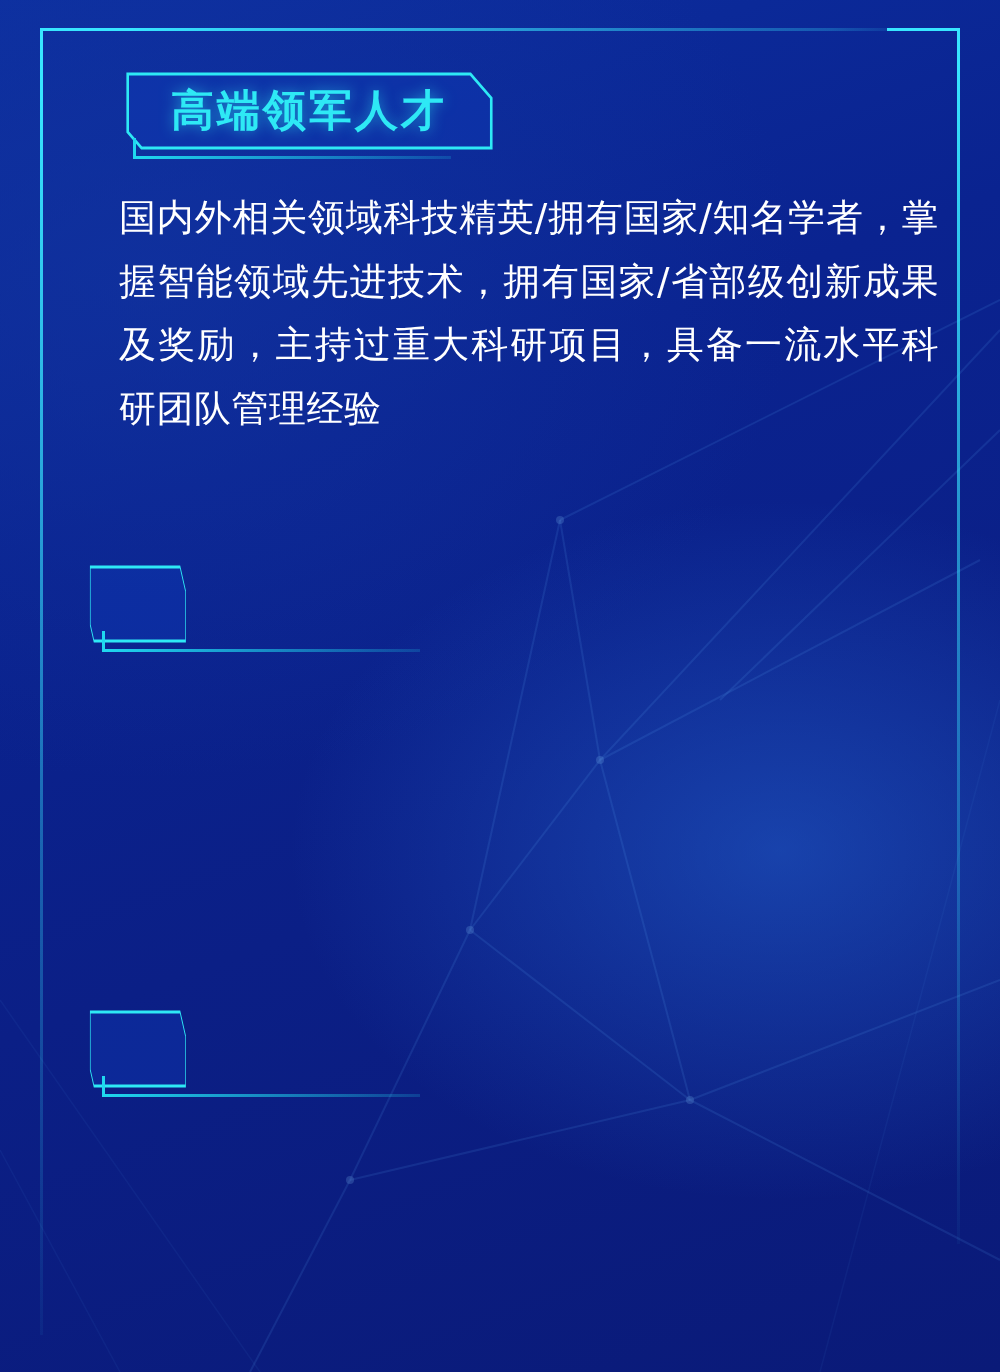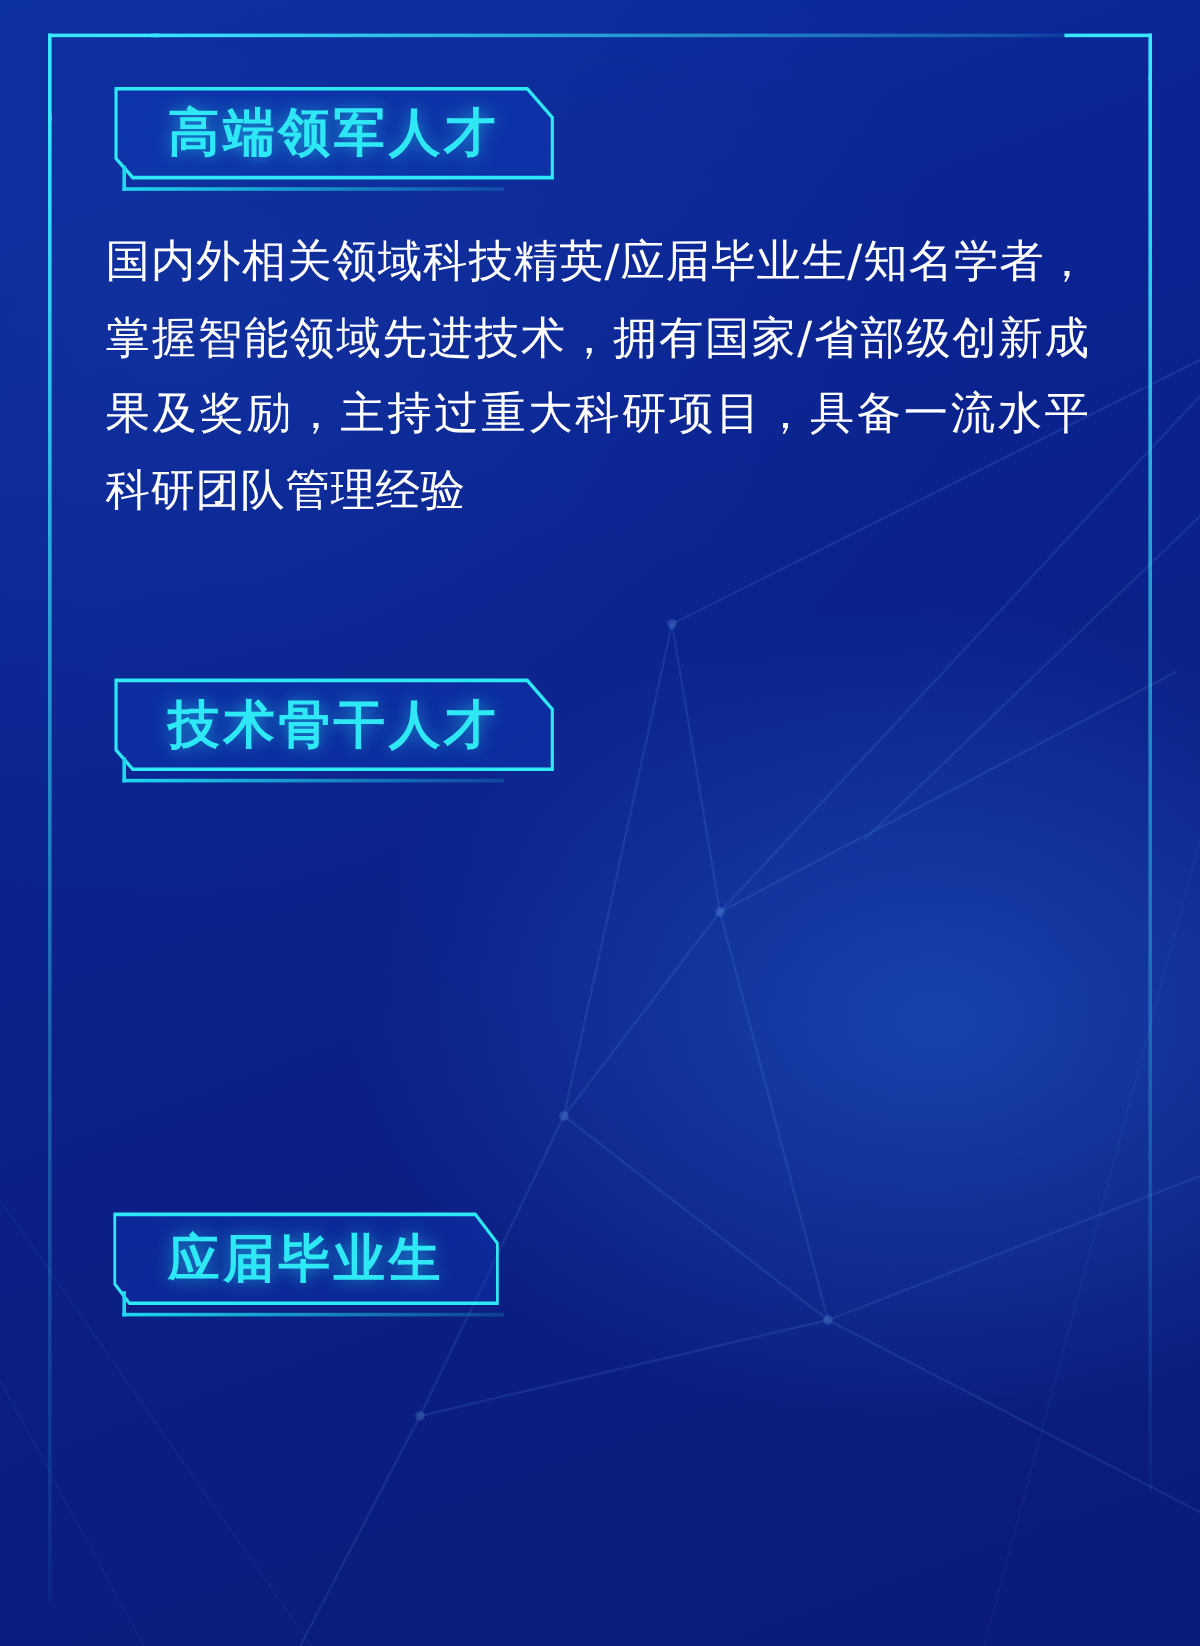--- a/index.html
+++ b/index.html
@@ -77,21 +77,21 @@
     left: 0; top: 0;
     width: 1000px;
     padding: 0;
   }
 
   .section {
     position: absolute;
     left: 88px;
     width: 850px;
   }
-  .section-1 { top: 72px; }
+  .section-1 { top: 72px; margin-left: 31px; }
   .section-2 { top: 565px; }
   .section-3 { top: 1010px; }
 
   
   .tag-wrap {
     position: relative;
     display: inline-block;
     height: 78px;
   }
   .tag {
@@ -196,43 +196,41 @@
       <div class="tag-wrap">
         <div class="tag">
           <svg class="tag-shape" viewBox="0 0 430 78" preserveAspectRatio="none">
             <path d="M10 2 H404 L428 26 V76 H26 L10 60 Z" fill="rgba(15,60,190,0.35)" stroke="#2ee9f5" stroke-width="3"></path>
           </svg>
           <span class="tag-text">高端领军人才</span>
         </div>
         <div class="tag-underbar-tick"></div>
         <div class="tag-underbar"></div>
       </div>
-      <p class="body-text">国内外相关领域科技精英/应届毕业生/知名学者，掌握智能领域先进技术，拥有国家/省部级创新成果及奖励，主持过重大科研项目，具备一流水平科研团队管理经验</p>
+      <p class="body-text">国内外相关领域科技精英/拥有国家/知名学者，掌握智能领域先进技术，拥有国家/省部级创新成果及奖励，主持过重大科研项目，具备一流水平科研团队管理经验</p>
     </div>
 
     <div class="section section-2">
       <div class="tag-wrap">
         <div class="tag">
           <svg class="tag-shape" viewBox="0 0 430 78" preserveAspectRatio="none">
             <path d="M10 2 H404 L428 26 V76 H26 L10 60 Z" fill="rgba(15,60,190,0.35)" stroke="#2ee9f5" stroke-width="3"></path>
           </svg>
-          <span class="tag-text">技术骨干人才</span>
         </div>
         <div class="tag-underbar-tick"></div>
         <div class="tag-underbar"></div>
       </div>
     </div>
 
     <div class="section section-3">
       <div class="tag-wrap">
         <div class="tag">
           <svg class="tag-shape" viewBox="0 0 430 78" preserveAspectRatio="none">
             <path d="M10 2 H404 L428 26 V76 H26 L10 60 Z" fill="rgba(15,60,190,0.35)" stroke="#2ee9f5" stroke-width="3"></path>
           </svg>
-          <span class="tag-text">应届毕业生</span>
         </div>
         <div class="tag-underbar-tick"></div>
         <div class="tag-underbar"></div>
       </div>
     </div>
 
   </div>
 </div>
 
 </body></html>

